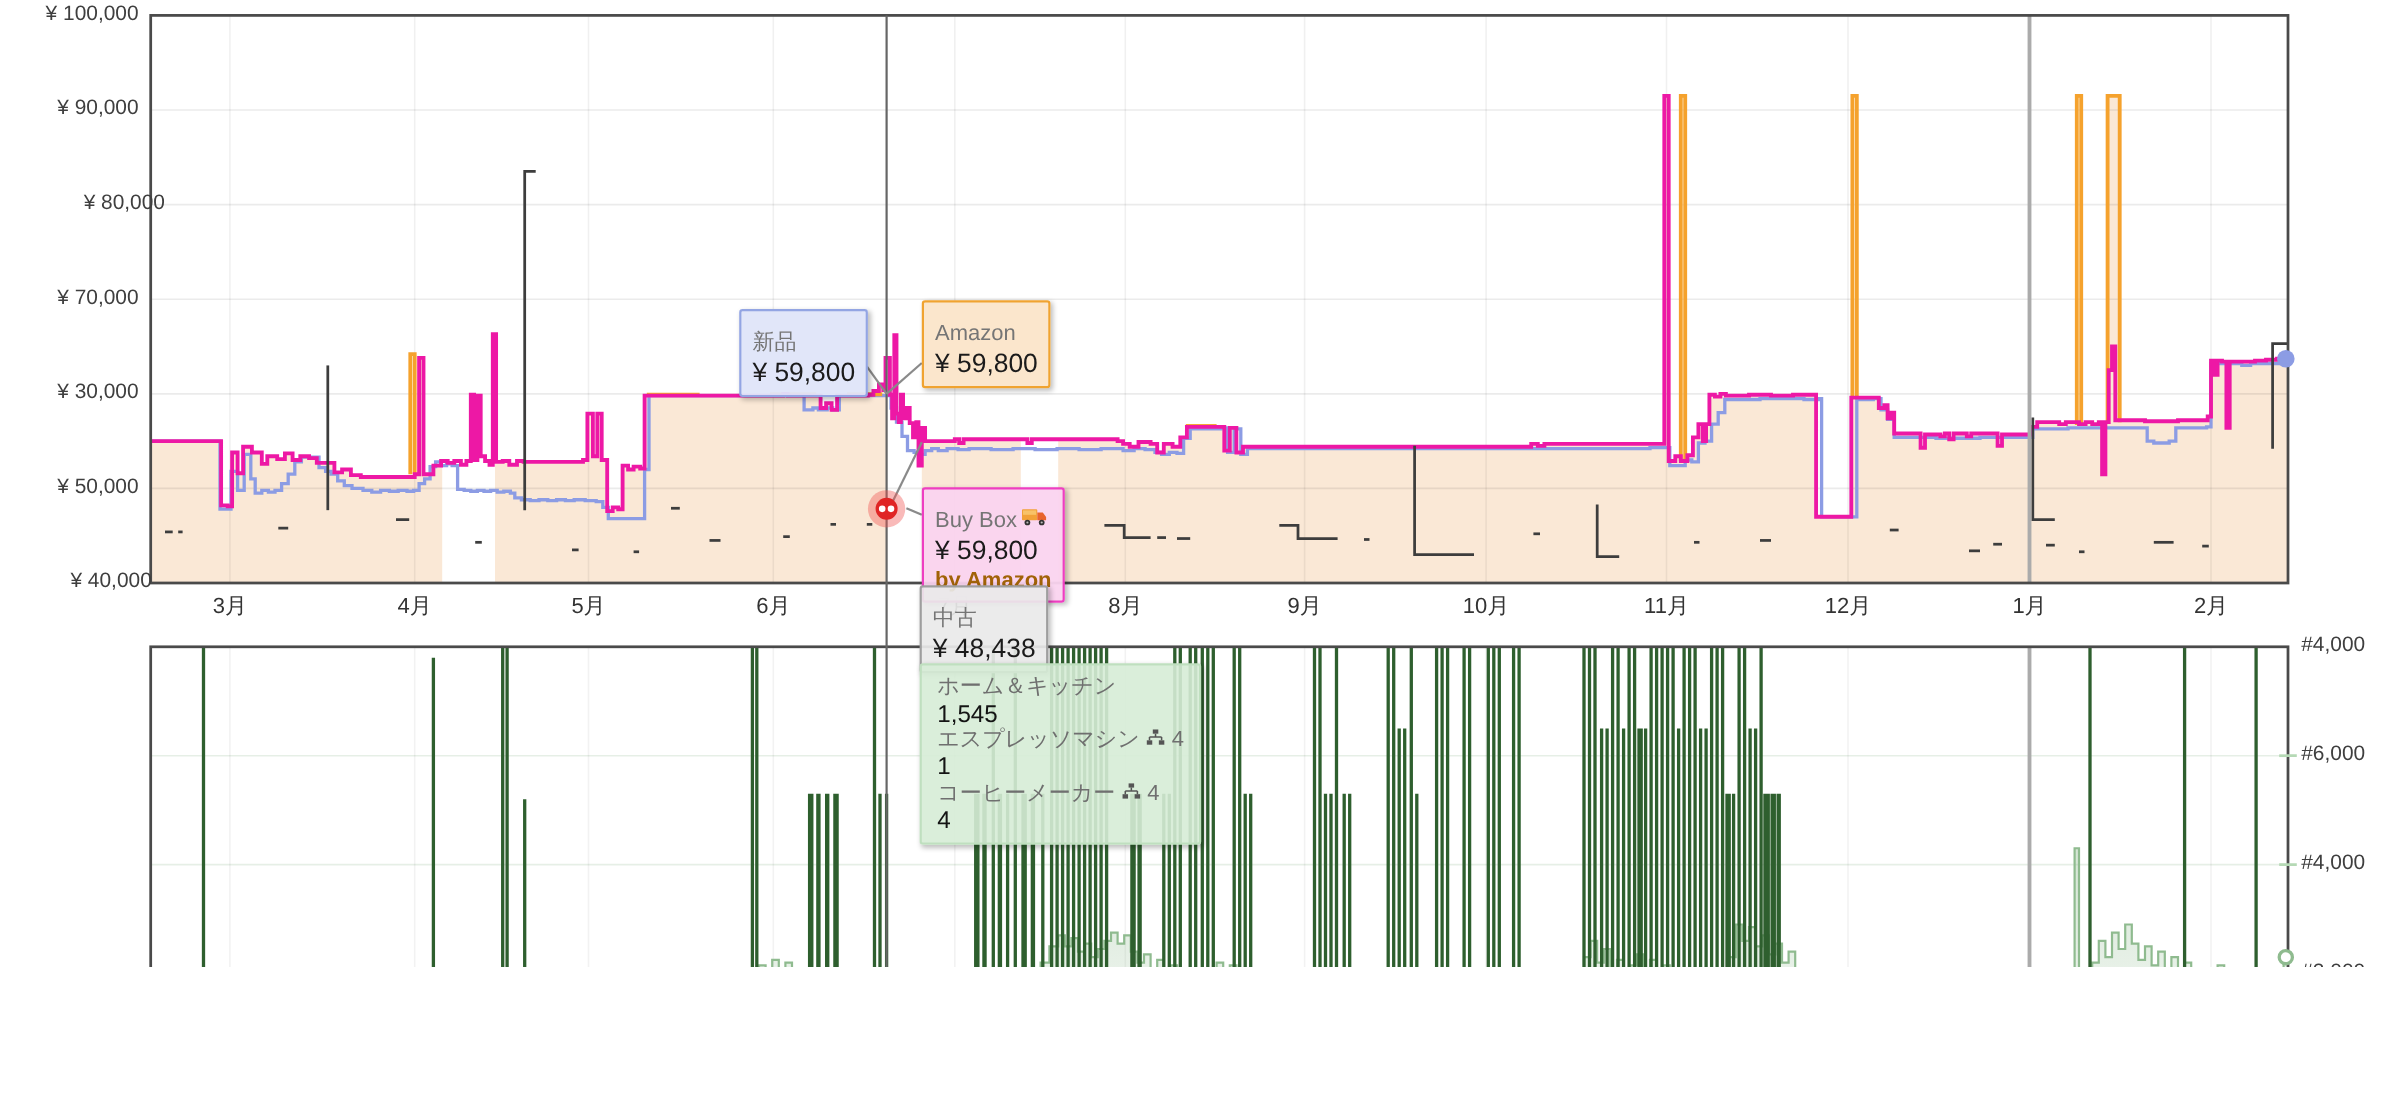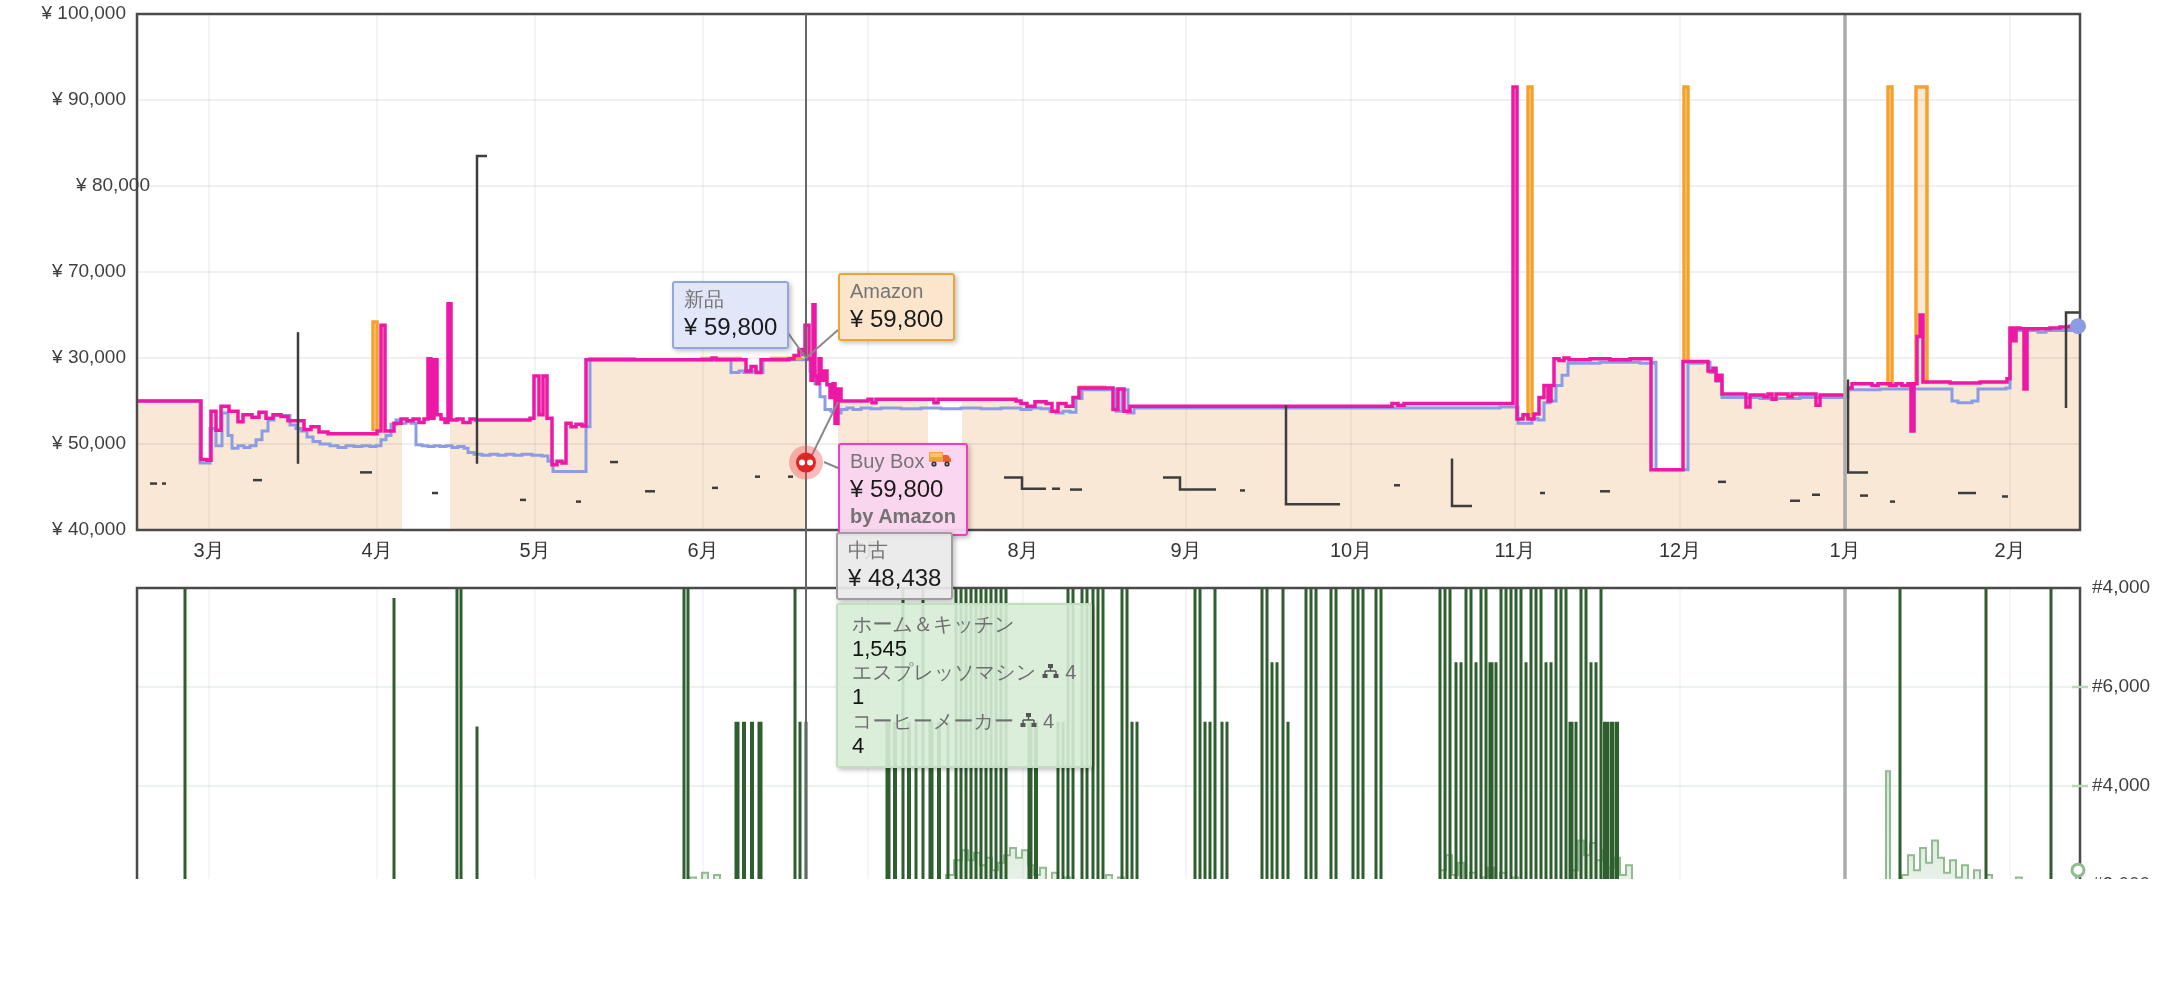--- a/index.html
+++ b/index.html
@@ -4,23 +4,23 @@
 <style>
   html,body{margin:0;padding:0;background:#fff;}
   .canvas{position:relative;width:2184px;height:879px;background:#ffffff;overflow:hidden;
           font-family:"Liberation Sans","DejaVu Sans",sans-serif;}
   svg.layer{position:absolute;left:0;top:0;}
   .ylab{position:absolute;left:0;width:126px;text-align:right;font-size:19px;color:#3f3f3f;}
   .rlab{position:absolute;left:2092px;width:90px;text-align:left;font-size:19px;color:#3f3f3f;}
   .mlab{position:absolute;width:70px;text-align:center;font-size:20px;color:#333;top:537px;}
   .tooltip{position:absolute;border-radius:3px;padding:5px 10px 6px 10px;line-height:1.15;
            box-shadow:2px 2px 5px rgba(0,0,0,0.25);white-space:nowrap;z-index:5;}
-  .tooltip .t{font-size:20px;color:#757575;display:flex;align-items:center;gap:5px;}
+  .tooltip .t{font-size:20px;color:#757575;display:flex;align-items:center;gap:5px;margin-top:12px;}
   .tooltip .v{font-size:24px;color:#1b1b1b;margin-top:2px;}
-  .tooltip .by{font-size:20px;color:#737373;font-weight:bold;margin-top:2px;}
+  .tooltip .by{font-size:20px;color:#a16207;font-weight:bold;margin-top:2px;}
   .tt-new{background:rgba(223,229,249,0.95);border:2.5px solid #93a5e3;left:672px;top:281px;}
   .tt-amazon{background:rgba(251,229,201,0.95);border:2.5px solid #f0a330;left:838px;top:273px;}
   .tt-timesale{background:rgba(251,220,225,0.95);border:2.5px solid #ef6a55;left:838px;top:378px;}
   .tt-buybox{background:rgba(250,212,239,0.95);border:2.5px solid #ee3ec1;left:838px;top:443px;}
   .tt-used{background:rgba(233,233,233,0.92);border:2.5px solid #9e9e9e;left:836px;top:532px;}
   .tt-rank{background:rgba(214,236,214,0.9);border:2px solid #bfdfbf;left:836px;top:603px;padding:8px 14px;}
   .tt-rank .gl{font-size:20px;color:#6f6f6f;display:flex;align-items:center;gap:6px;}
   .tt-rank .gv{font-size:22px;color:#141414;}
   .plot-hover{position:absolute;z-index:2;}
 </style>
@@ -252,21 +252,21 @@
   <div class="plot-hover" id="plot-top" style="left: 137px; top: 14px; width: 1943px; height: 516px;"></div>
   <div class="plot-hover" id="plot-bottom" style="left: 137px; top: 588px; width: 1943px; height: 396px;"></div>
 
   <div id="axis-labels">
       <div class="ylab" style="top: 2px;">¥ 100,000</div>
       <div class="ylab" style="top: 88px;">¥ 90,000</div>
       <div class="ylab" style="top: 174px; margin-left: 24px;">¥ 80,000</div>
       <div class="ylab" style="top: 260px;">¥ 70,000</div>
       <div class="ylab" style="top: 346px;">¥ 30,000</div>
       <div class="ylab" style="top: 432px;">¥ 50,000</div>
-      <div class="ylab" style="top: 518px;">¥ 40,000</div>
+      <div class="ylab" style="top: 518px; padding-left: 12px;">¥ 40,000</div>
       <div class="rlab" style="top: 576px;">#4,000</div>
       <div class="rlab" style="top: 675px;">#6,000</div>
       <div class="rlab" style="top: 774px;">#4,000</div>
       <div class="rlab" style="top: 873px;">#2,000</div>
       <div class="rlab" style="top: 972px;">#0</div>
       <div class="mlab" style="left: 174px;">3月</div>
       <div class="mlab" style="left: 342px;">4月</div>
       <div class="mlab" style="left: 500px;">5月</div>
       <div class="mlab" style="left: 668px;">6月</div>
       <div class="mlab" style="left: 833px;">7月</div>

